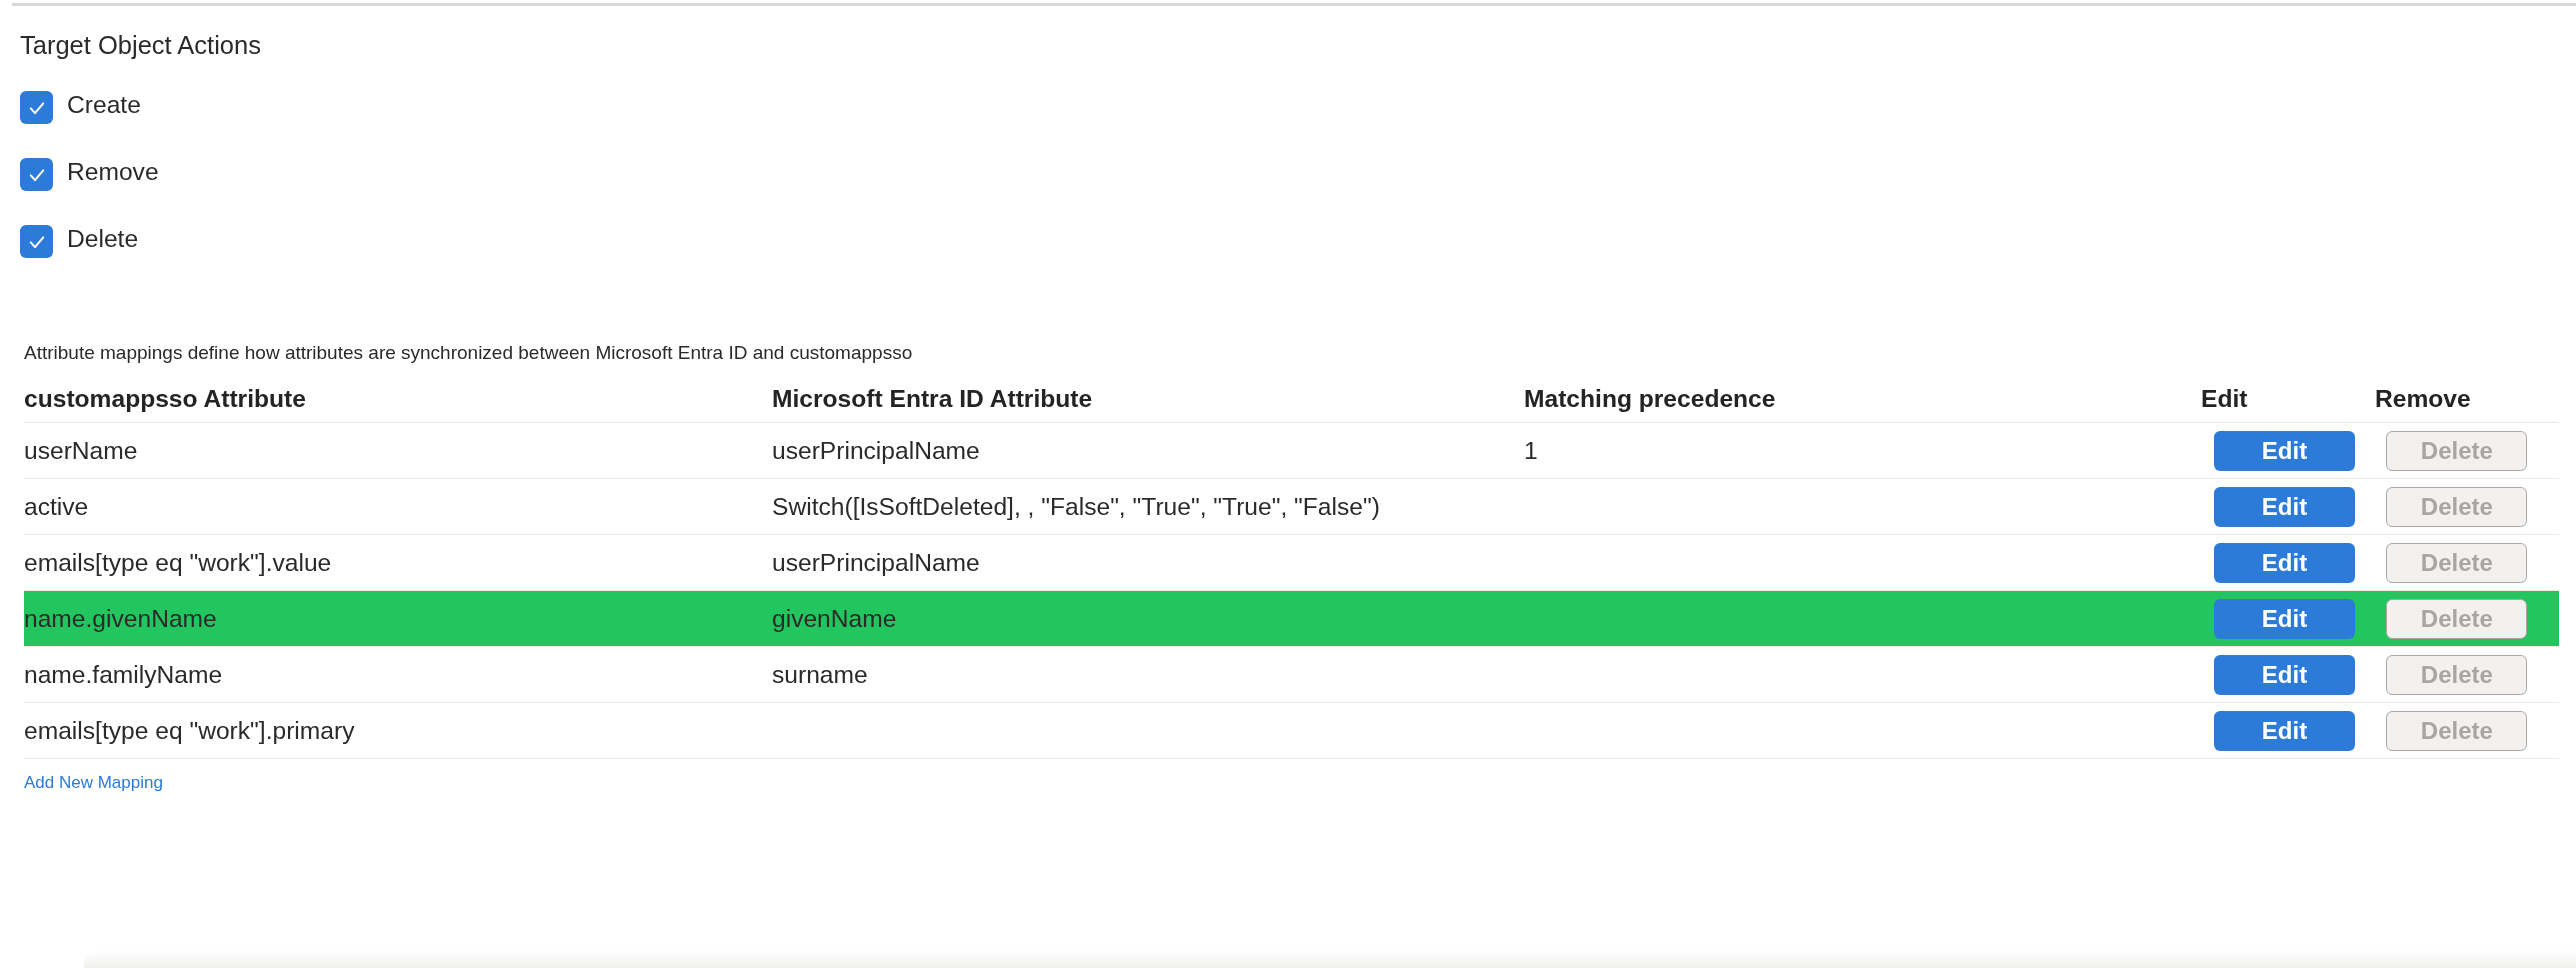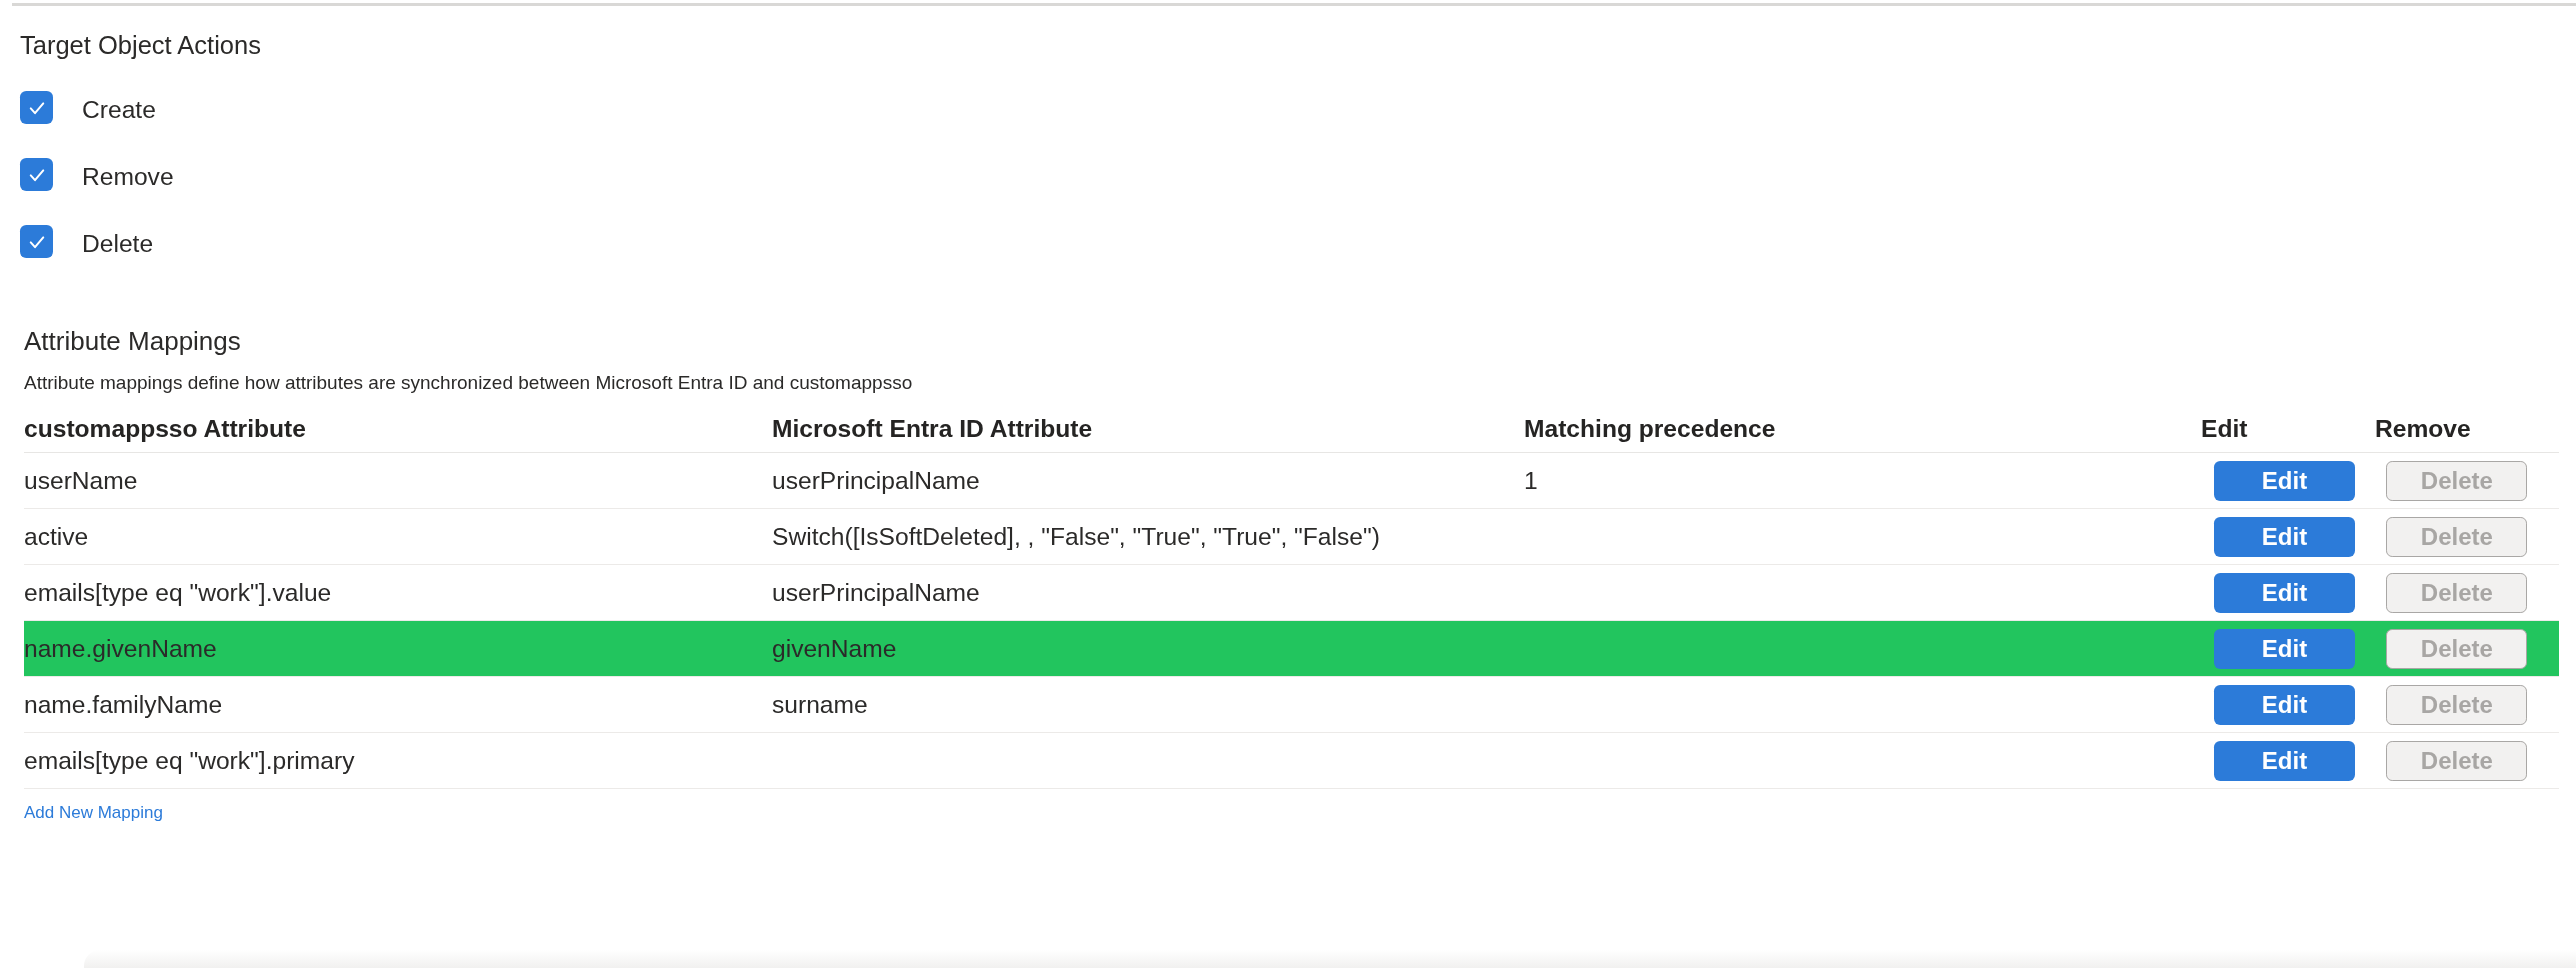--- a/index.html
+++ b/index.html
@@ -17,21 +17,21 @@
     position: absolute; top: 2.6px; left: 12.3px; right: 0;
     height: 3.5px; background: #d9d8d6;
   }
 
   
   .section-target { position: absolute; left: 20px; top: 30px; }
   .section-title {
     margin: 0; font-size: 25.5px; font-weight: 400;
     color: #2b2a29; line-height: 30px;
   }
-  .check-row { display: flex; align-items: flex-end; gap: 29px; height: 33px; }
+  .check-row { display: flex; align-items: flex-start; gap: 14px; height: 33px; }
   .check-row.r1 { margin-top: 31px; }
   .check-row.r2 { margin-top: 34px; }
   .check-row.r3 { margin-top: 34px; }
   .checkbox {
     width: 33px; height: 33px; border-radius: 6.2px;
     display: inline-flex; align-items: center; justify-content: center;
     flex: 0 0 auto;
   }
   .checkbox.checked { background: #2c7bd9; }
   .checkbox.unchecked { width: 31px; height: 31px; background: #ffffff; border: 2.6px solid #323130; border-radius: 6.2px; }
@@ -133,21 +133,20 @@
     <span class="checkbox checked">
       <svg width="20" height="20" viewBox="0 0 24 24">
           <path d="M4.5 12.5 L9.6 18.2 L19.5 6.5" fill="none" stroke="#ffffff" stroke-width="2.4" stroke-linecap="round" stroke-linejoin="round"></path>
         </svg>
     </span>
     <span class="check-label">Delete</span>
   </div>
 </section>
 
 <section class="section-mappings">
-  <h2 class="mappings-title">Attribute Mappings</h2>
   <p class="mappings-desc">Attribute mappings define how attributes are synchronized between Microsoft Entra ID and customappsso</p>
 
   <table class="mappings">
     <colgroup>
         <col class="c-app">
         <col class="c-entra">
         <col class="c-match">
         <col class="c-edit">
         <col class="c-remove">
       </colgroup>

